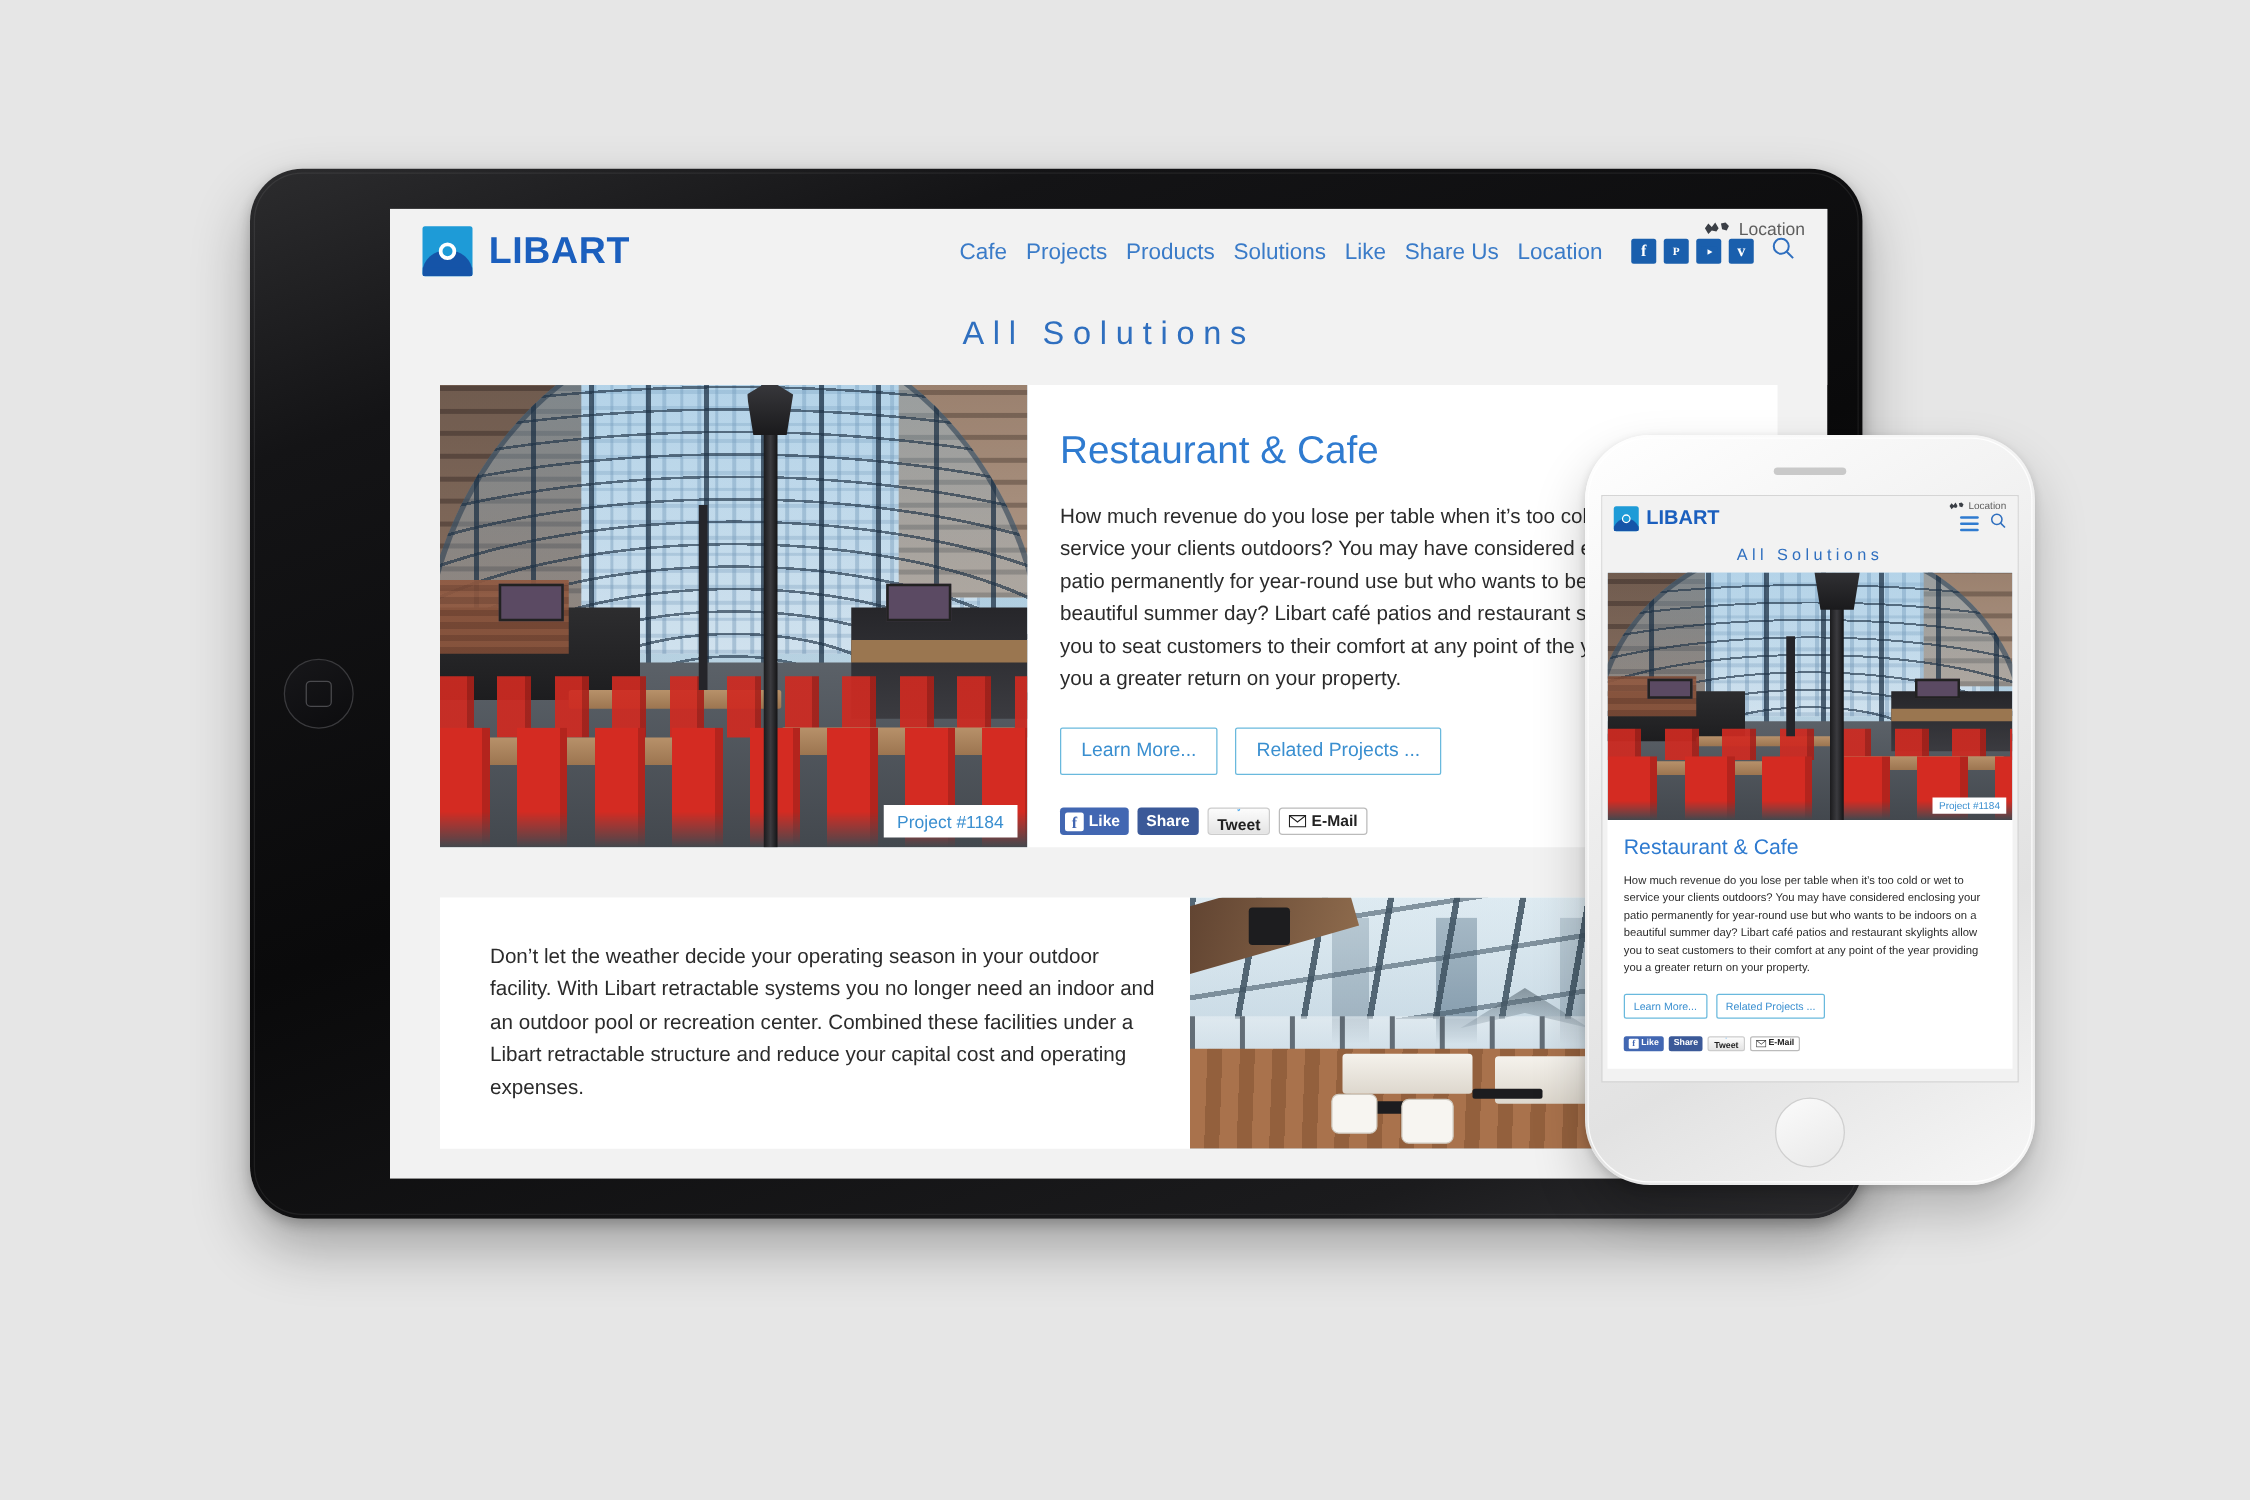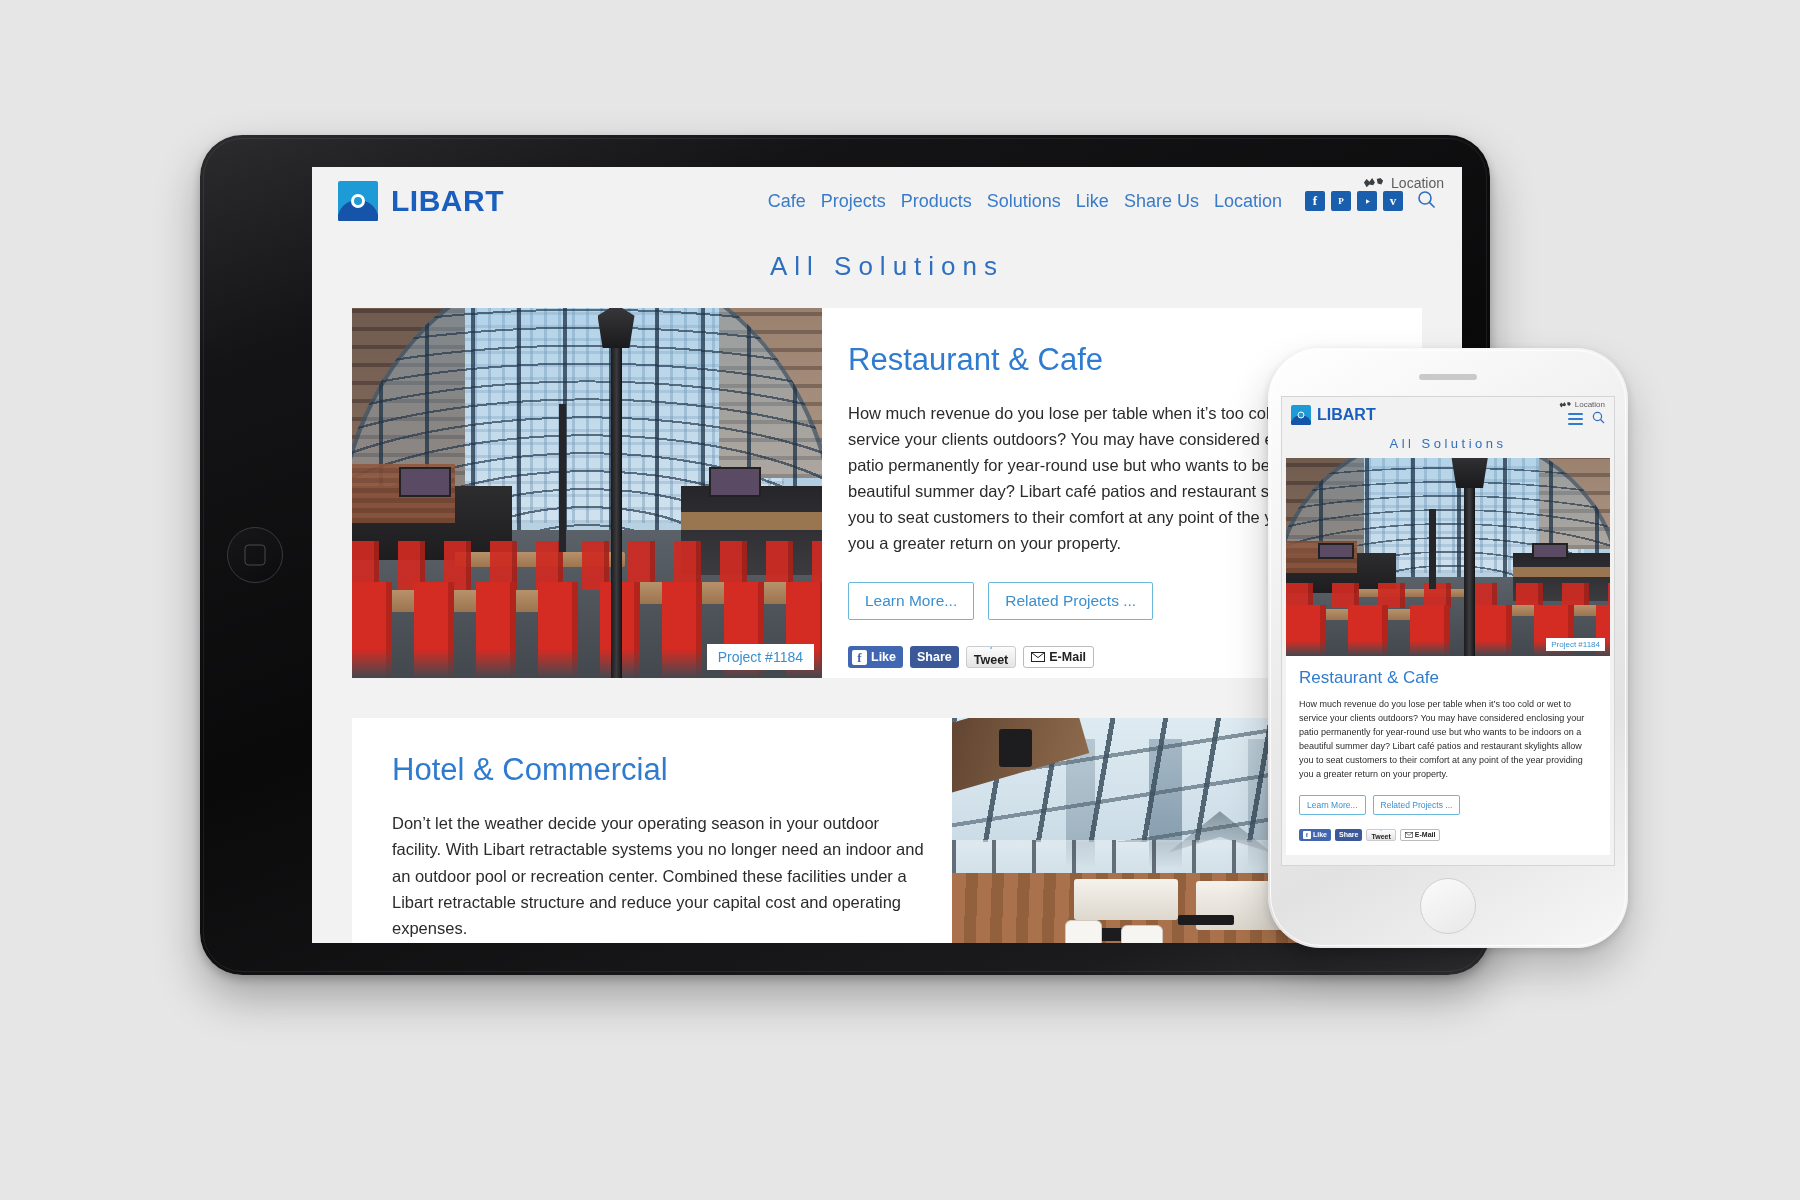--- a/index.html
+++ b/index.html
@@ -543,21 +543,20 @@
                 <span>E-Mail</span>
               </span>
             </div>
           </div>
         </div>
 
         <div class="sep"></div>
 
         <div class="card reverse">
           <div class="card-body">
-            <h2 class="card-h2">Hotel &amp; Commercial</h2>
             <p class="card-p">Don’t let the weather decide your operating season in your outdoor facility. With Libart retractable systems you no longer need an indoor and an outdoor pool or recreation center. Combined these facilities under a Libart retractable structure and reduce your capital cost and operating expenses.</p>
           </div>
           <div class="card-img">
             <div class="photo ph2">
               <div class="sky2"></div>
                 <div class="towers"></div>
               <div class="glassroof"></div>
                 <div class="rail"></div>
               <div class="deck"></div>
               <div class="booth1"></div>

